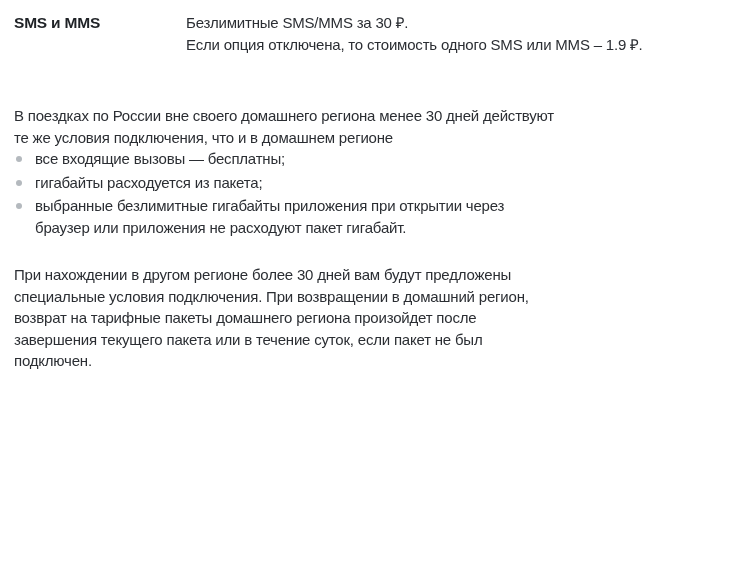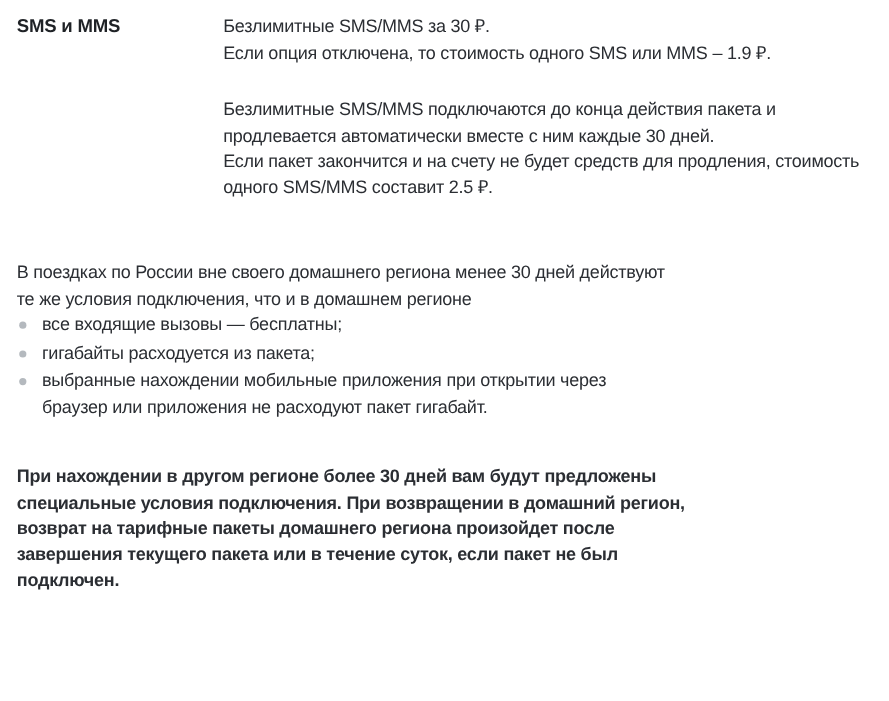--- a/index.html
+++ b/index.html
@@ -45,55 +45,51 @@
   }
   .dot {
     flex: 0 0 6px;
     width: 6px;
     height: 6px;
     border-radius: 50%;
     background: #b4b9be;
     margin: 8px 13px 0 2px;
   }
   .bullet-text { white-space: pre-line; }
-  .outro { margin-top: 37px; font-weight: bold; }
+  .outro { margin-top: 26px; }
 </style>
 </head>
 <body>
 
 <div class="page">
 
   <div class="section">
     <div class="label-col">SMS и MMS</div>
     <div class="content-col">
       <div class="para">Безлимитные SMS/MMS за 30 ₽.
 Если опция отключена, то стоимость одного SMS или MMS – 1.9 ₽.</div>
-      <div class="para">Безлимитные SMS/MMS подключаются до конца действия пакета и
-продлевается автоматически вместе с ним каждые 30 дней.
-Если пакет закончится и на счету не будет средств для продления, стоимость
-одного SMS/MMS составит 2.5 ₽.</div>
     </div>
   </div>
 
   <div class="section">
     <div class="content-col">
       <div class="para">В поездках по России вне своего домашнего региона менее 30 дней действуют
 те же условия подключения, что и в домашнем регионе</div>
       <ul class="bullet-list">
         <li>
           <span class="dot"></span>
           <span class="bullet-text">все входящие вызовы — бесплатны;</span>
         </li>
         <li>
           <span class="dot"></span>
           <span class="bullet-text">гигабайты расходуется из пакета;</span>
         </li>
         <li>
           <span class="dot"></span>
-          <span class="bullet-text">выбранные нахождении мобильные приложения при открытии через
+          <span class="bullet-text">выбранные безлимитные гигабайты приложения при открытии через
 браузер или приложения не расходуют пакет гигабайт.</span>
         </li>
       </ul>
       <div class="para outro">При нахождении в другом регионе более 30 дней вам будут предложены
 специальные условия подключения. При возвращении в домашний регион,
 возврат на тарифные пакеты домашнего региона произойдет после
 завершения текущего пакета или в течение суток, если пакет не был
 подключен.</div>
     </div>
   </div>

